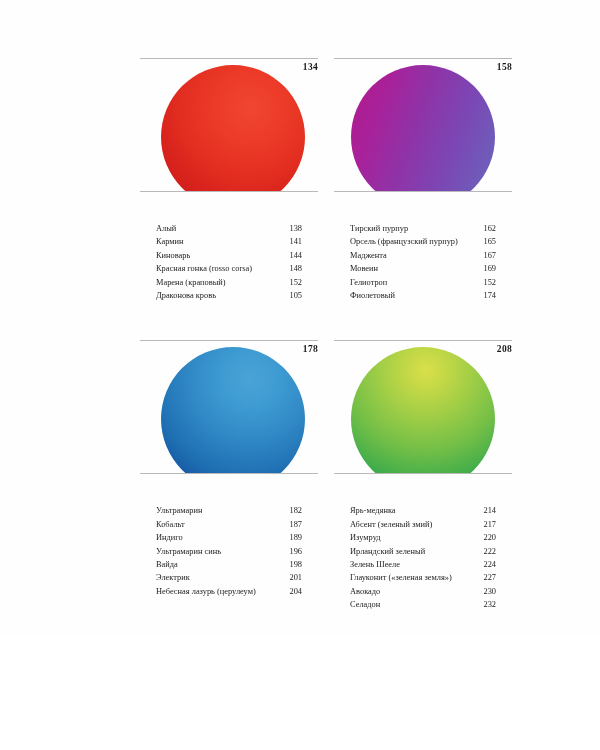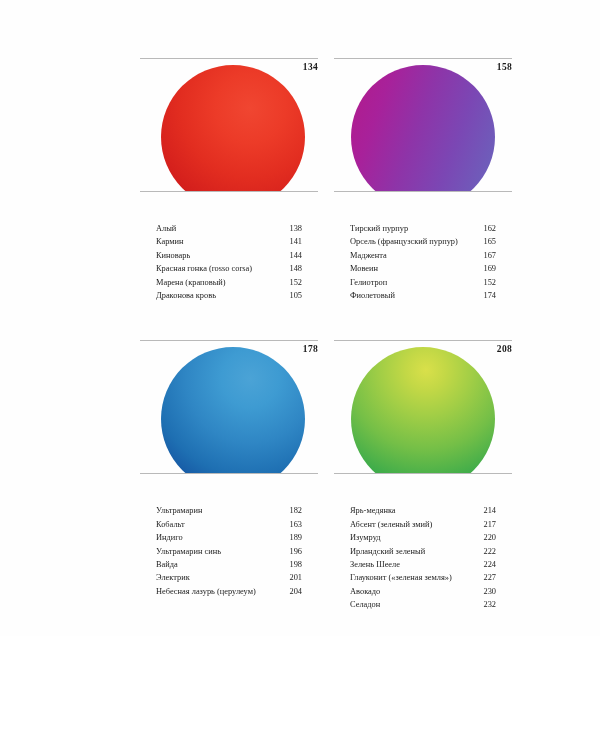--- a/index.html
+++ b/index.html
@@ -233,21 +233,21 @@
       <div class="entry-list-rule"></div>
       <ul class="color-list">
         <li>
           <span class="ci-name">Ультрамарин</span>
           <span class="ci-dots"></span>
           <span class="ci-page">182</span>
         </li>
         <li>
           <span class="ci-name">Кобальт</span>
           <span class="ci-dots"></span>
-          <span class="ci-page">163</span>
+          <span class="ci-page">187</span>
         </li>
         <li>
           <span class="ci-name">Индиго</span>
           <span class="ci-dots"></span>
           <span class="ci-page">189</span>
         </li>
         <li>
           <span class="ci-name">Ультрамарин синь</span>
           <span class="ci-dots"></span>
           <span class="ci-page">196</span>

